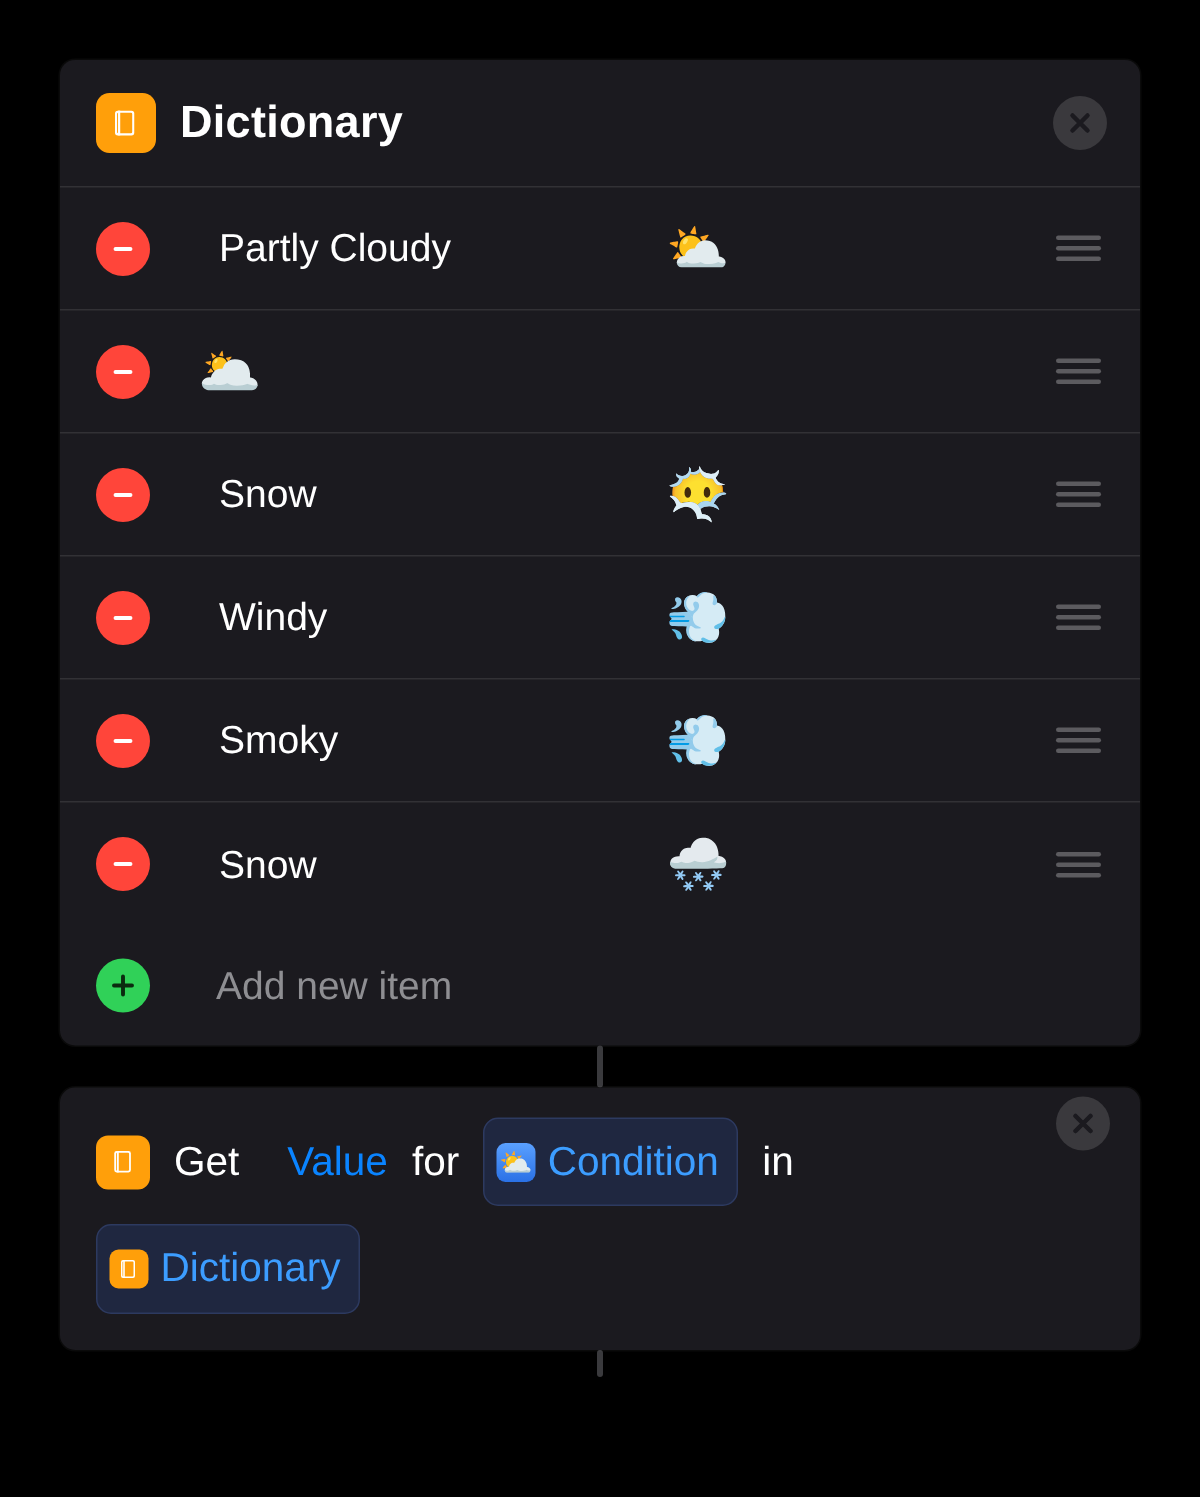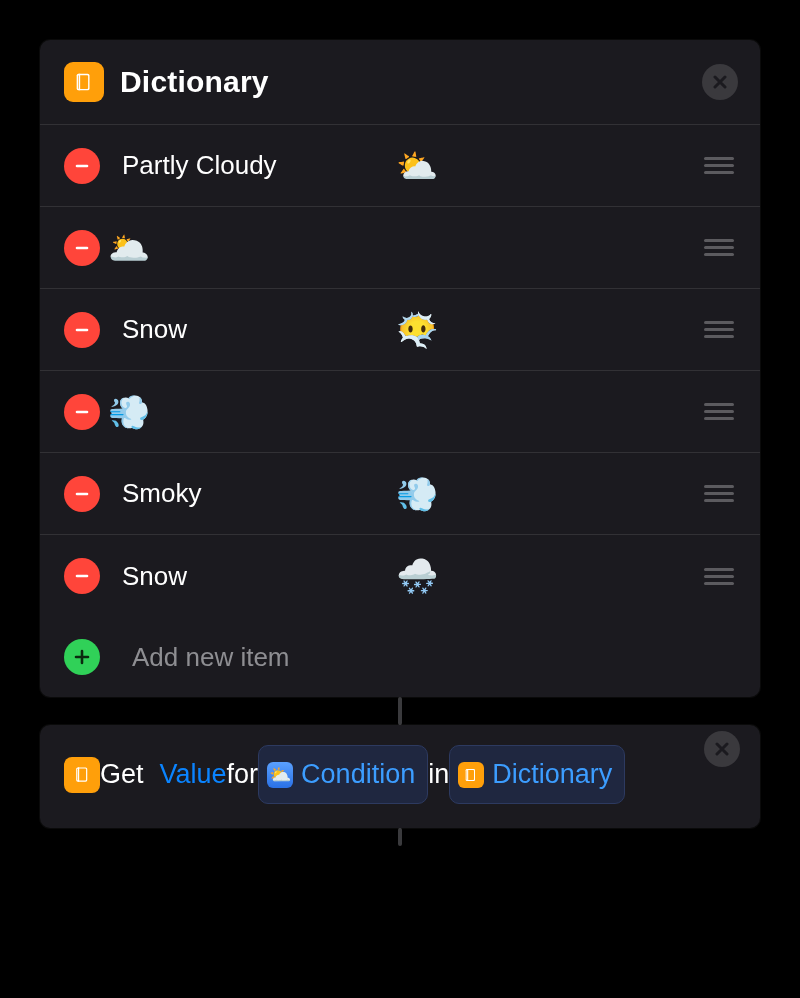--- a/index.html
+++ b/index.html
@@ -91,21 +91,21 @@
   .close-btn svg { width: 14px; height: 14px; }
 
   
   .rows {}
   .row {
     display: flex;
     align-items: center;
     height: 82px;
     padding: 0 24px;
     border-bottom: 1px solid var(--row-border);
-    gap: 8px;
+    gap: 32px;
   }
   .row:last-child { border-bottom: none; justify-content: space-between; }
 
   .remove-btn, .add-btn {
     width: 36px;
     height: 36px;
     border-radius: 50%;
     display: flex;
     align-items: center;
     justify-content: center;
@@ -142,38 +142,38 @@
     height: 3px;
     background: #5c5b5f;
     border-radius: 2px;
   }
 
   .add-row {
     display: flex;
     align-items: center;
     height: 80px;
     padding: 0 24px;
-    gap: 18px;
+    gap: 30px;
   }
   .add-label {
     font-size: 26px;
     color: var(--text-dim);
     padding-left: 14px;
   }
 
   
   .get-card {
     padding: 20px 24px 24px 24px;
     position: relative;
   }
   .get-flow {
     display: flex;
     flex-wrap: wrap;
     align-items: center;
-    gap: 12px 0;
+    gap: 12px 16px;
     font-size: 27px;
     line-height: 1.9;
     padding-right: 50px;
   }
   .get-icon {
     width: 36px;
     height: 36px;
     background: var(--orange);
     border-radius: 8px;
     display: flex;
@@ -286,20 +286,21 @@
           <div class="bar"></div>
           <div class="bar"></div>
         </div>
       </div>
       <div class="row">
         <div class="remove-btn">
           <svg viewBox="0 0 16 16">
             <path d="M3 8 H13" stroke="#fff" stroke-width="2.6" stroke-linecap="round"></path>
           </svg>
         </div>
+        <div class="key-col">Windy</div>
         <div class="val-col">💨</div>
         <div class="drag-handle">
           <div class="bar"></div>
           <div class="bar"></div>
           <div class="bar"></div>
         </div>
       </div>
       <div class="row">
         <div class="remove-btn">
           <svg viewBox="0 0 16 16">

